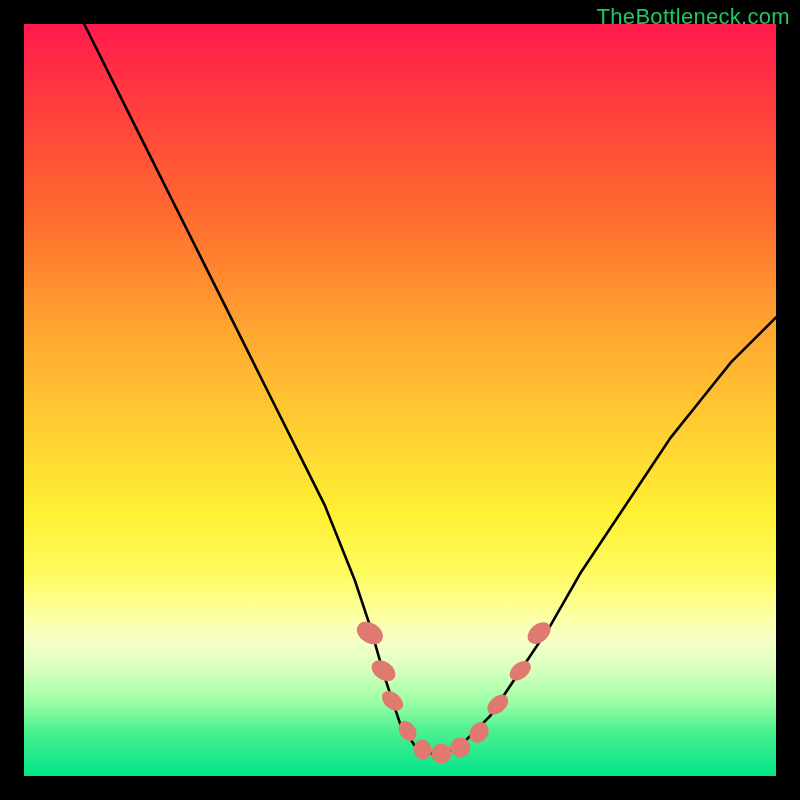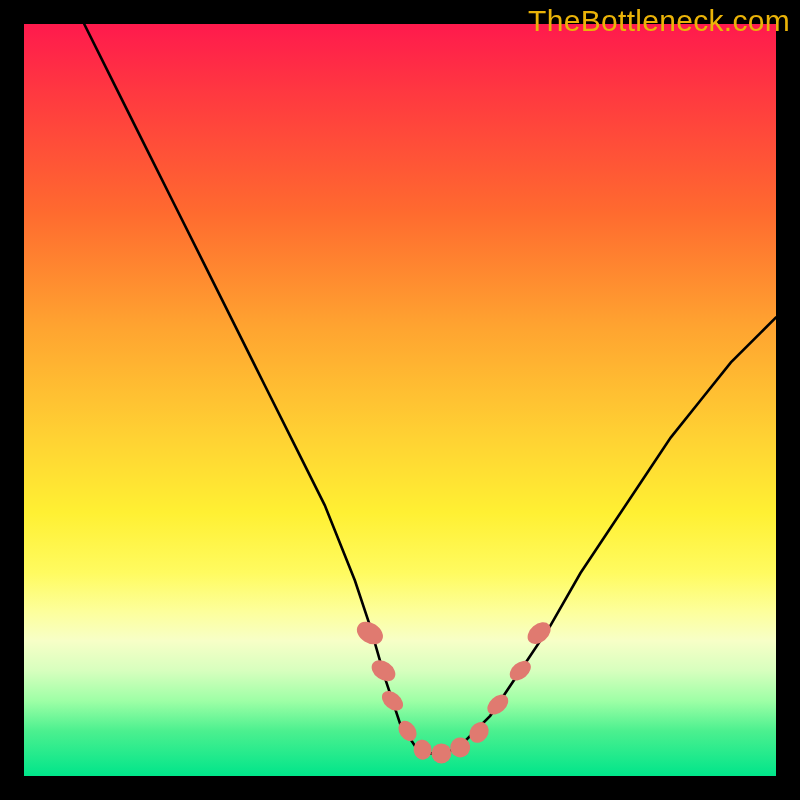--- a/index.html
+++ b/index.html
@@ -29,22 +29,22 @@
       #f7ffc7 82%,
       #d7ffbe 86%,
       #9effa6 90%,
       #4cf08f 94%,
       #00e58a 100%);
   }
   .watermark {
     position: absolute;
     top: 4px;
     right: 10px;
-    color: #eab308;
-    font-size: 30px;
+    color: #22c55e;
+    font-size: 22px;
     font-weight: 500;
     letter-spacing: 0.3px;
     user-select: none;
   }
   svg.overlay {
     position: absolute;
     left: 24px;
     top: 24px;
     width: 752px;
     height: 752px;

